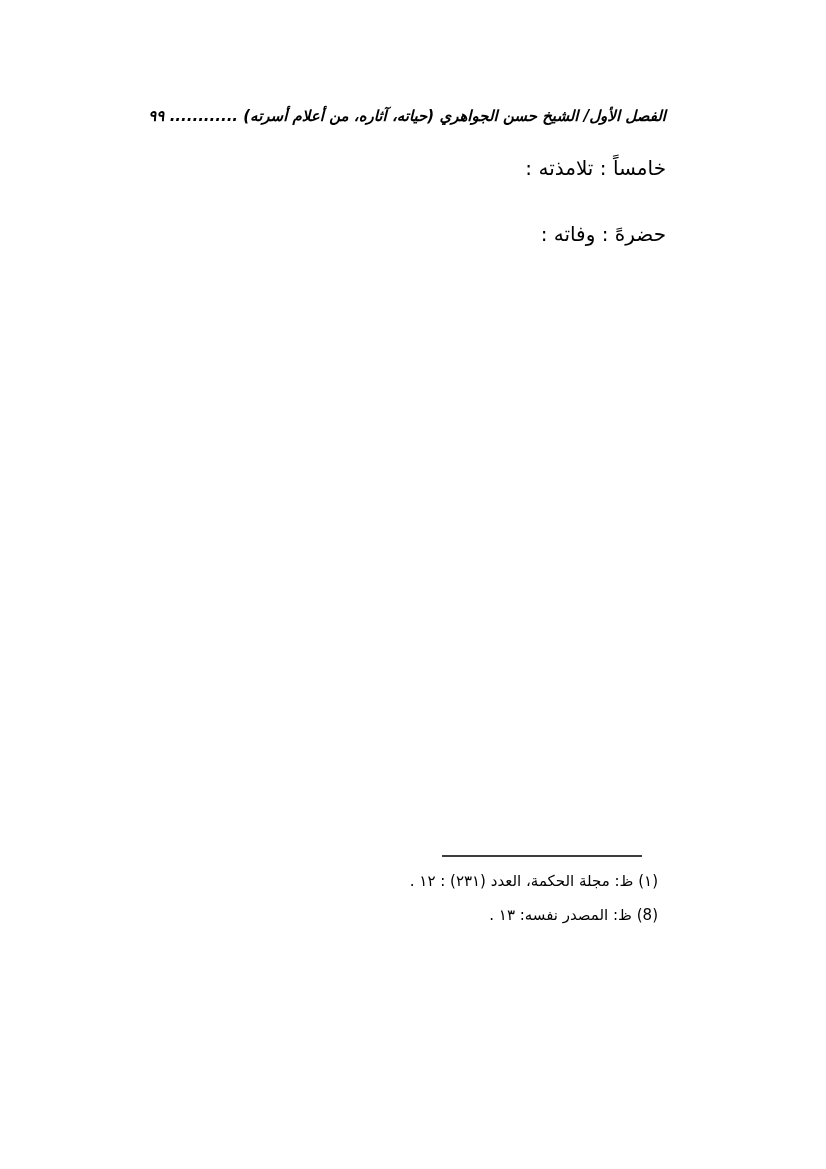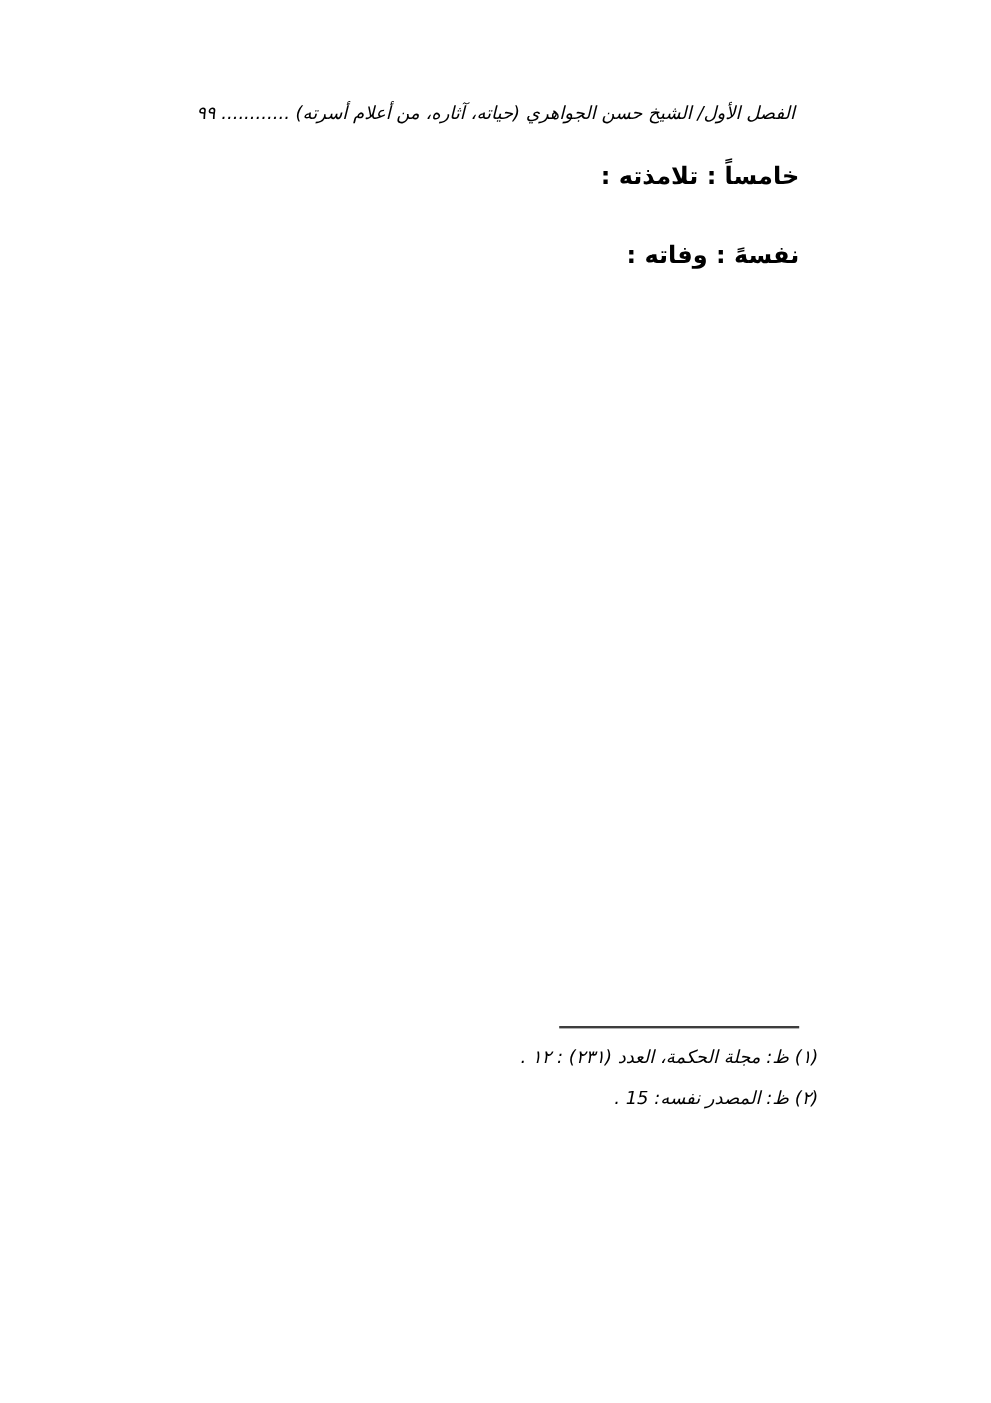--- a/index.html
+++ b/index.html
@@ -14,57 +14,56 @@
     overflow: hidden;
   }
   .content {
     position: absolute;
     top: 0;
     right: 160px;
     left: 160px;
     direction: rtl;
   }
   .running-header {
-    margin-top: 82px;
+    margin-top: 104px;
     font-size: 15px;
-    font-weight: normal;
+    font-weight: bold;
     font-style: italic;
-    text-align: center;
+    text-align: right;
     white-space: nowrap;
     line-height: 1.6;
   }
   .section-heading {
     margin: 0;
     margin-top: 26px;
     font-size: 20px;
-    font-weight: bold;
+    font-weight: normal;
     text-align: right;
     line-height: 1.4;
   }
   .section-heading.second { margin-top: 38px; }
   .body-paragraph {
     margin: 0;
     margin-top: 10px;
     font-size: 19px;
     line-height: 38px;
     text-align: justify;
     text-indent: 22px;
   }
   .body-paragraph sup {
     font-size: 12px;
     line-height: 0;
     vertical-align: super;
   }
   .footnote-area {
     position: absolute;
     top: 855px;
-    right: 144px;
+    right: 168px;
     left: 160px;
     direction: rtl;
-    font-style: italic;
   }
   .footnote-rule {
     width: 200px;
     height: 2px;
     background: #3d3d3d;
     margin-right: 16px;
   }
   .footnote {
     margin-top: 14px;
     font-size: 15px;
@@ -76,23 +75,23 @@
 <body>
 
 <div class="page">
   <div class="content">
 
     <div class="running-header">الفصل الأول/ الشيخ حسن الجواهري (حياته، آثاره، من أعلام أسرته) ............ ٩٩</div>
 
     <h2 class="section-heading">خامساً : تلامذته :</h2>
 
 
-    <h2 class="section-heading second">نفسهً : وفاته :</h2>
+    <h2 class="section-heading second">حضرهً : وفاته :</h2>
 
 
   </div>
 
   <div class="footnote-area">
     <div class="footnote-rule"></div>
     <div class="footnote">(١) ظ: مجلة الحكمة، العدد (٢٣١) : ١٢ .</div>
-    <div class="footnote">(٢) ظ: المصدر نفسه: 15 .</div>
+    <div class="footnote">(8) ظ: المصدر نفسه: ١٣ .</div>
   </div>
 </div>
 
 </body></html>

